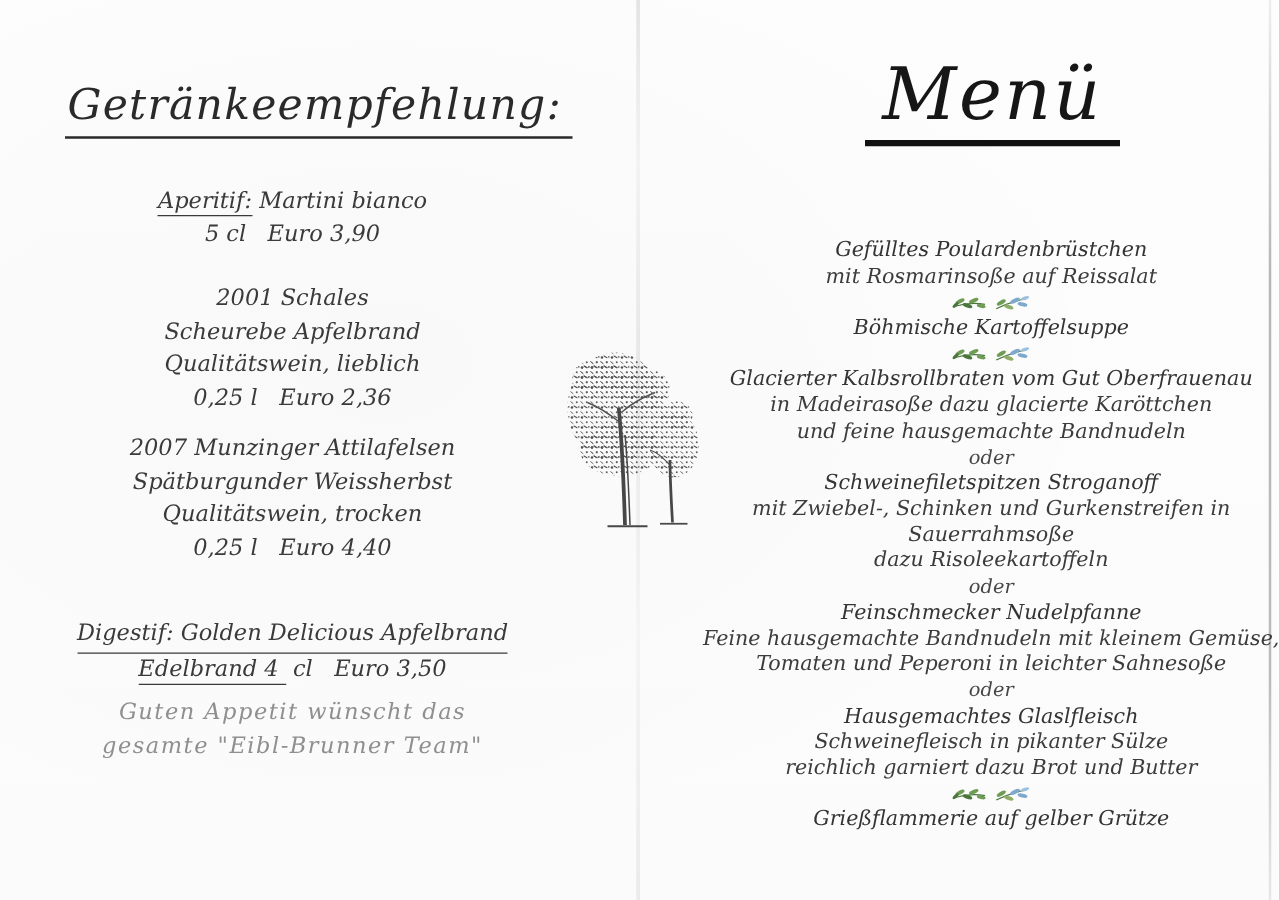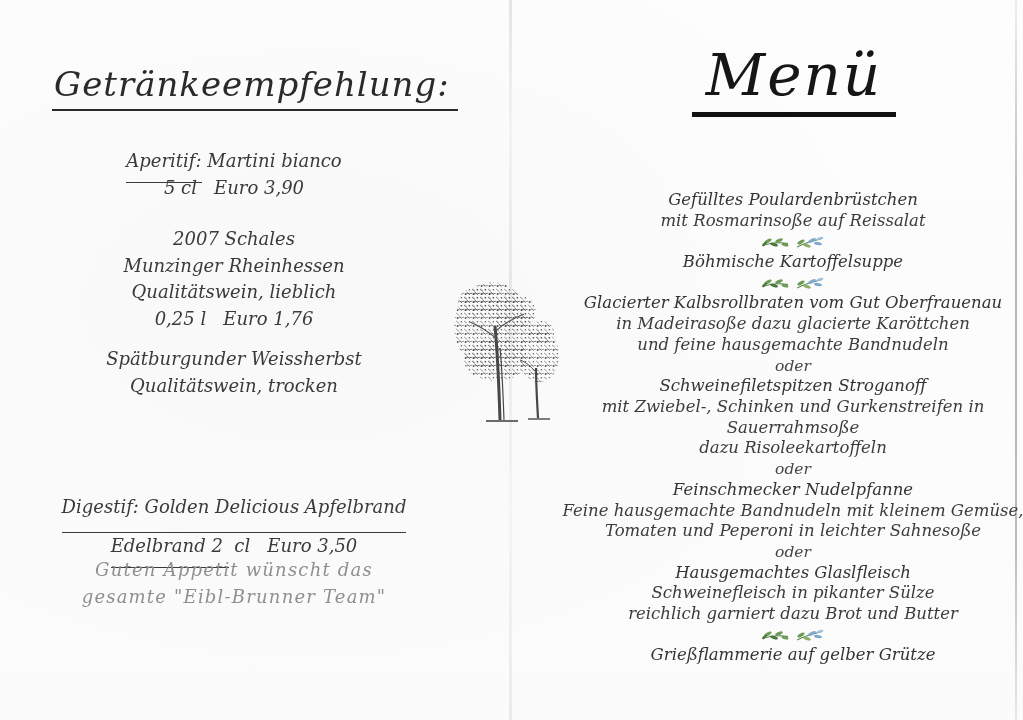--- a/index.html
+++ b/index.html
@@ -47,21 +47,21 @@
   .left-col { position: absolute; left: 28px; width: 412px; text-align: center; }
   .script-line {
     font-style: italic; font-size: 18px; line-height: 26.5px;
     color: #3a3a3a; white-space: pre-wrap;
   }
   .aperitif-block { top: 148px; }
   .wine-blocks { top: 226px; }
   .wine-block { margin-bottom: 14px; }
   .digestif-block { top: 494px; }
   .u {
-    border-bottom: 1.5px solid #3a3a3a; padding-bottom: 11px;
+    border-bottom: 1.5px solid #3a3a3a; padding-bottom: 1px;
   }
   .closing-block { top: 556px; }
   .closing-line {
     font-style: italic; font-size: 18px; line-height: 27px;
     color: #8f8f8f; letter-spacing: 1.2px; white-space: pre-wrap;
   }
 
   
   .menu-title-wrap {
     position: absolute; left: 0; top: 38px; width: 510px;
@@ -109,34 +109,36 @@
 
     <div class="drinks-heading">Getränkeempfehlung:</div>
 
     <div class="left-col aperitif-block">
       <div class="script-line"><span class="u">Aperitif:</span><span> Martini bianco</span></div>
       <div class="script-line">5 cl   Euro 3,90</div>
     </div>
 
     <div class="left-col wine-blocks">
         <div class="wine-block">
-          <div class="script-line">2007 Schales</div>
-          <div class="script-line">Munzinger Rheinhessen</div>
+          <div class="script-line">2001 Schales</div>
+          <div class="script-line">Scheurebe Apfelbrand</div>
           <div class="script-line">Qualitätswein, lieblich</div>
-          <div class="script-line">0,25 l   Euro 1,76</div>
+          <div class="script-line">0,25 l   Euro 2,36</div>
         </div>
         <div class="wine-block">
+          <div class="script-line">2007 Munzinger Attilafelsen</div>
           <div class="script-line">Spätburgunder Weissherbst</div>
           <div class="script-line">Qualitätswein, trocken</div>
+          <div class="script-line">0,25 l   Euro 4,40</div>
         </div>
       </div>
 
     <div class="left-col digestif-block">
       <div class="script-line u" style="display:inline-block;">Digestif: Golden Delicious Apfelbrand</div>
-      <div class="script-line"><span class="u">Edelbrand 2 </span><span> cl   Euro 3,50</span></div>
+      <div class="script-line"><span class="u">Edelbrand 4 </span><span> cl   Euro 3,50</span></div>
     </div>
 
     <div class="left-col closing-block">
       <div class="closing-line">Guten Appetit wünscht das</div>
       <div class="closing-line">gesamte "Eibl-Brunner Team"</div>
     </div>
   </div>
 
   <svg class="tree-art" viewBox="0 0 132 160">
     <defs>

